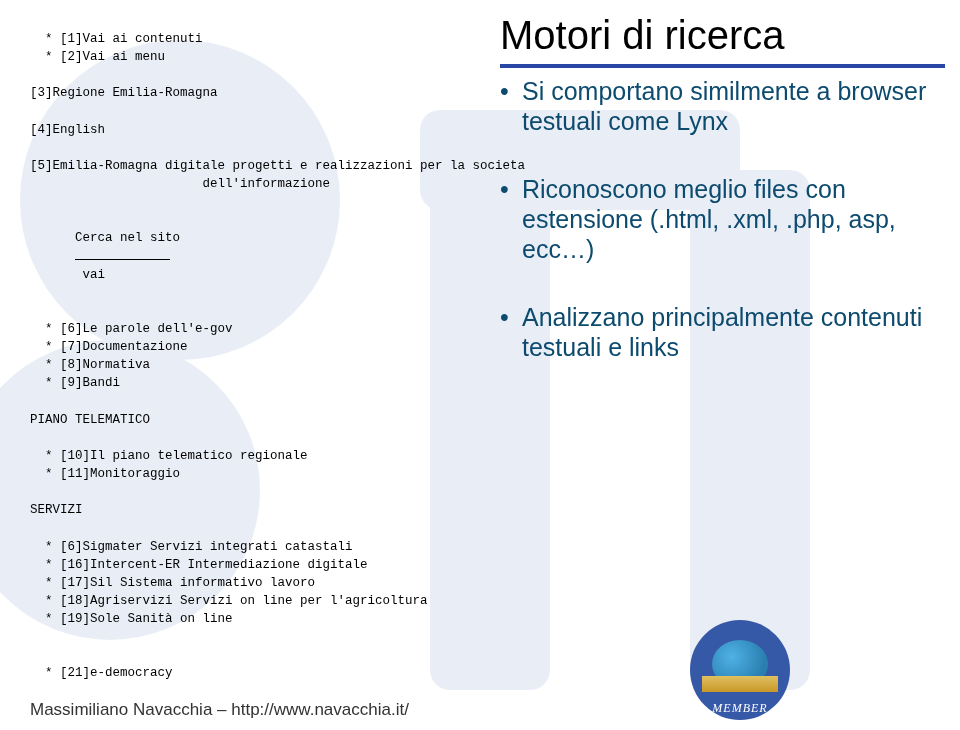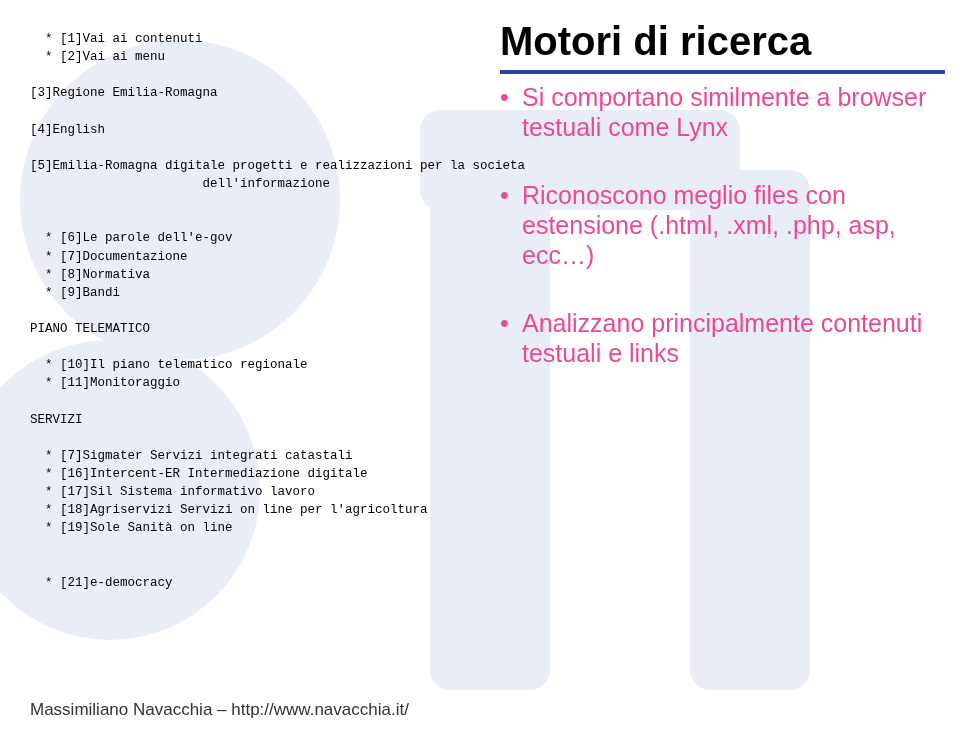--- a/index.html
+++ b/index.html
@@ -3,24 +3,24 @@
 <meta charset="utf-8">
 <style>
 html,body{margin:0;padding:0;width:960px;height:730px;font-family:Verdana,Arial,sans-serif;background:#fff;overflow:hidden}
 .slide{position:relative;width:808px;height:730px}
 .watermark{position:absolute;inset:0;z-index:0;pointer-events:none}
 .watermark svg{opacity:0.1}
 .left-col{position:absolute;left:30px;top:30px;width:420px;z-index:2;font-family:"Courier New",monospace;font-size:12.5px;line-height:1.45;color:#000}
 .left-col .line{white-space:pre}
 .underline-field{display:inline-block;width:95px;border-bottom:1px solid #000;vertical-align:baseline}
 .right-col{position:absolute;left:500px;top:10px;width:445px;z-index:2}
-.title{font-size:40px;font-weight:700;margin:9px 0 6px 0;color:#000}
+.title{font-size:40px;font-weight:400;margin:3px 0 6px 0;color:#000}
 .rule{border:0;border-top:4px solid #2846a3;margin:0 0 8px 0}
 .bullets{list-style:none;padding:0;margin:0}
-.bullets li{position:relative;font-size:25px;line-height:1.2;margin-bottom:38px;padding-left:22px;color:#ec4899}
+.bullets li{position:relative;font-size:25px;line-height:1.2;margin-bottom:38px;padding-left:22px;color:#0c4a6e}
 .bullets li::before{content:"•";position:absolute;left:0;top:0;font-size:25px}
 .footer{position:absolute;left:30px;bottom:10px;font-size:17px;color:#333;z-index:2}
 .badge{position:absolute;right:18px;bottom:10px;width:100px;height:100px;z-index:2}
 .badge-circle{width:100px;height:100px;border-radius:50%;background:#3558a7;display:flex;align-items:center;justify-content:center;position:relative}
 .badge-world{width:56px;height:48px;border-radius:50%;background:radial-gradient(circle at 35% 35%, #4fb1e6 0%, #2a7fb0 70%);position:relative;top:-6px}
 .badge-world::after{content:"";position:absolute;left:-10px;right:-10px;bottom:-4px;height:16px;background:linear-gradient(180deg,#e0c060,#c89828)}
 .badge-member{position:absolute;bottom:4px;left:0;right:0;text-align:center;color:#fff;font-family:Georgia, 'Times New Roman', serif;font-style:italic;font-size:12px;letter-spacing:1px}
 </style>
 </head>
 <body>
@@ -45,35 +45,40 @@
         <div class="line">  * [2]Vai ai menu</div>
         <div class="line">&nbsp;</div>
         <div class="line">[3]Regione Emilia-Romagna</div>
         <div class="line">&nbsp;</div>
         <div class="line">[4]English</div>
         <div class="line">&nbsp;</div>
         <div class="line">[5]Emilia-Romagna digitale progetti e realizzazioni per la societa</div>
         <div class="line">                       dell'informazione</div>
         <div class="line">&nbsp;</div>
       </div>
+    <div class="line">
+      <span>Cerca nel sito</span>
+      <span class="underline-field"></span>
+      <span> vai</span>
+    </div>
     <div id="lynx1">
         <div class="line">&nbsp;</div>
         <div class="line">  * [6]Le parole dell'e-gov</div>
         <div class="line">  * [7]Documentazione</div>
         <div class="line">  * [8]Normativa</div>
         <div class="line">  * [9]Bandi</div>
         <div class="line">&nbsp;</div>
         <div class="line">PIANO TELEMATICO</div>
         <div class="line">&nbsp;</div>
         <div class="line">  * [10]Il piano telematico regionale</div>
         <div class="line">  * [11]Monitoraggio</div>
         <div class="line">&nbsp;</div>
         <div class="line">SERVIZI</div>
         <div class="line">&nbsp;</div>
-        <div class="line">  * [7]Sigmater Servizi integrati catastali</div>
+        <div class="line">  * [6]Sigmater Servizi integrati catastali</div>
         <div class="line">  * [16]Intercent-ER Intermediazione digitale</div>
         <div class="line">  * [17]Sil Sistema informativo lavoro</div>
         <div class="line">  * [18]Agriservizi Servizi on line per l'agricoltura</div>
         <div class="line">  * [19]Sole Sanità on line</div>
         <div class="line">&nbsp;</div>
         <div class="line">&nbsp;</div>
         <div class="line">  * [21]e-democracy</div>
       </div>
   </div>
 
@@ -82,14 +87,20 @@
     <hr class="rule">
     <ul class="bullets">
       <li>Si comportano similmente a browser testuali come Lynx</li>
       <li>Riconoscono meglio files con estensione (.html, .xml, .php, asp, ecc…)</li>
       <li>Analizzano principalmente contenuti testuali e links</li>
     </ul>
   </div>
 
   <div class="footer">Massimiliano Navacchia – http://www.navacchia.it/</div>
 
+  <div class="badge">
+    <div class="badge-circle">
+      <div class="badge-world"></div>
+      <div class="badge-member">MEMBER</div>
+    </div>
+  </div>
 
 </div>
 
 </body></html>

